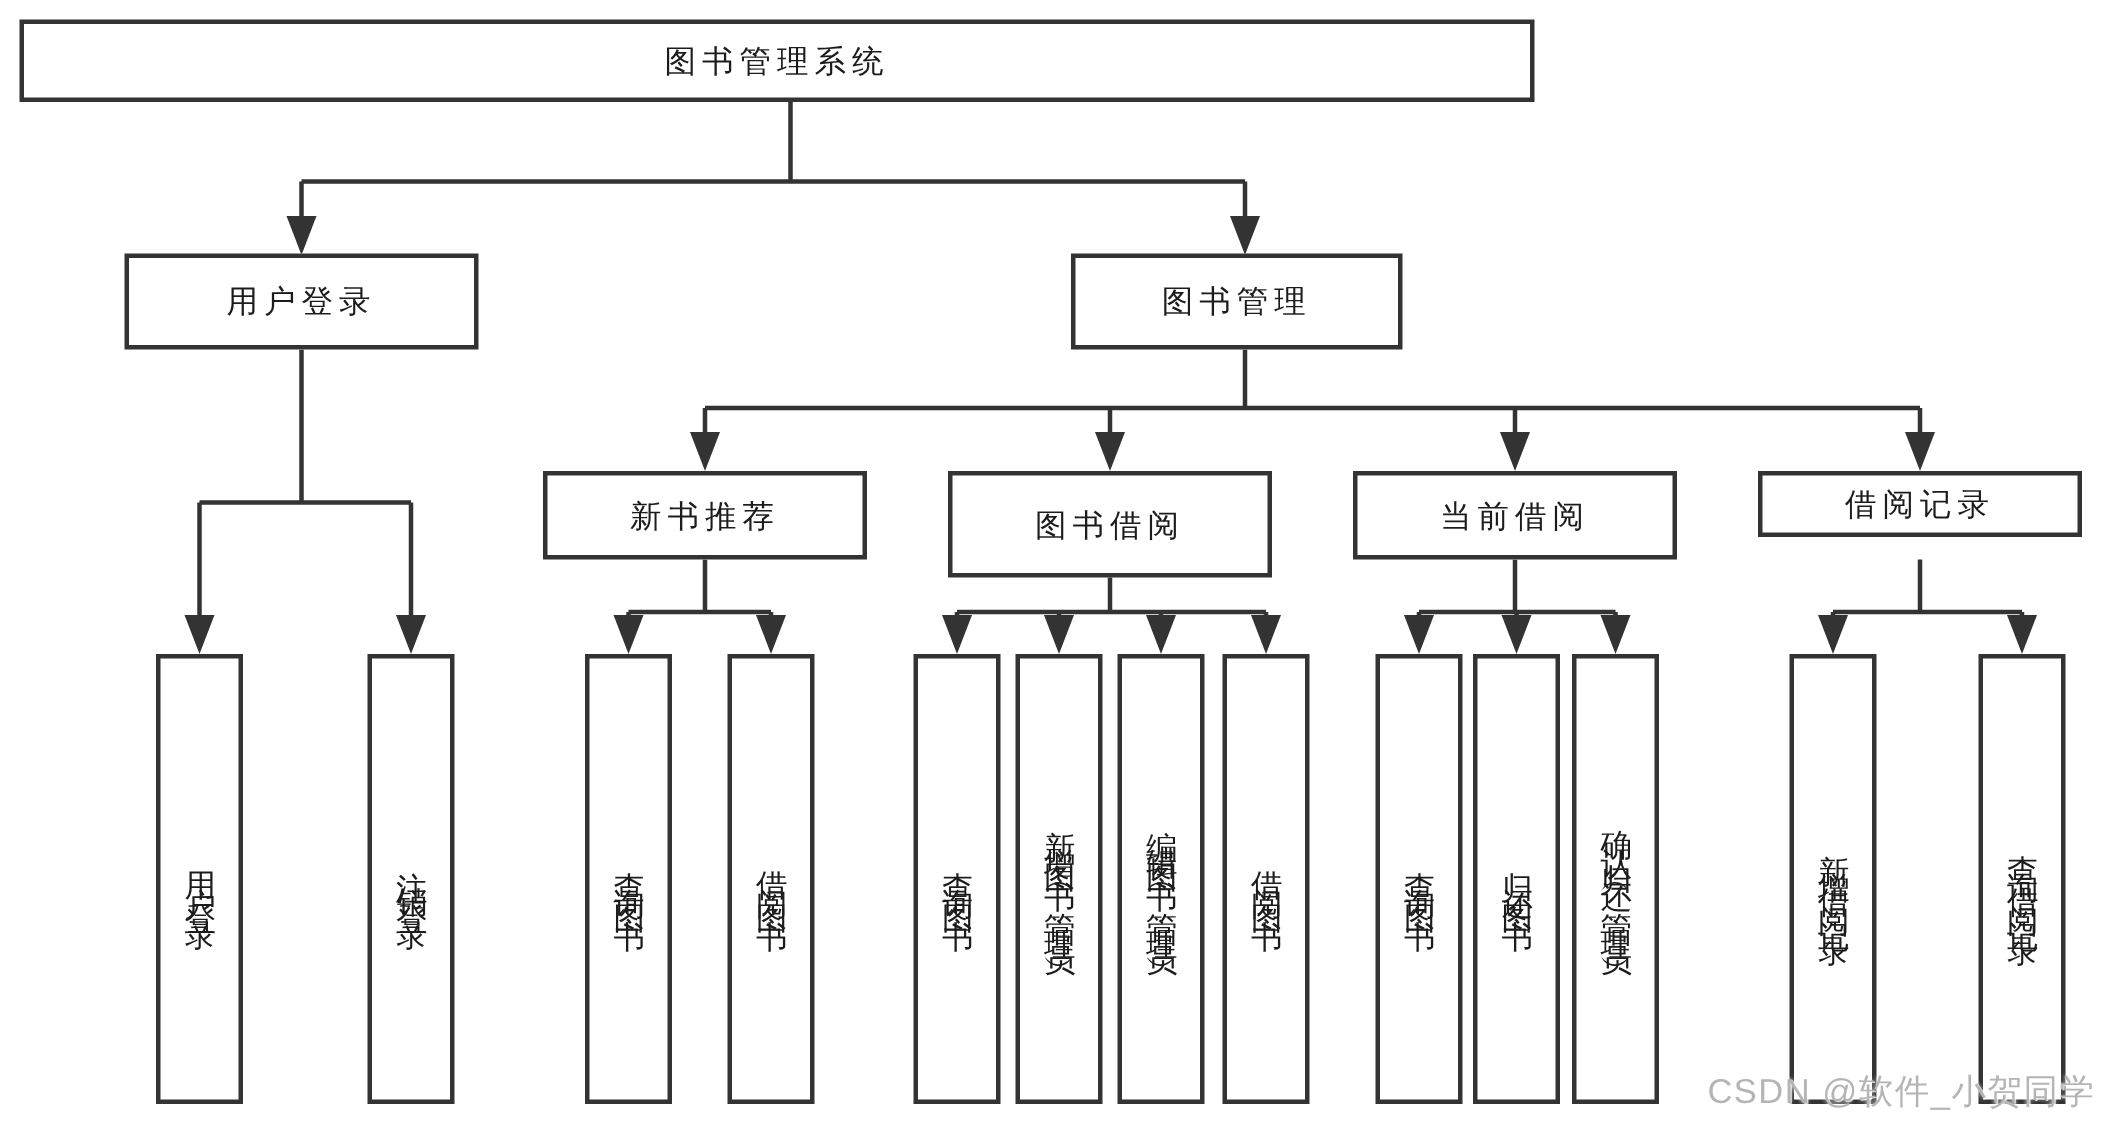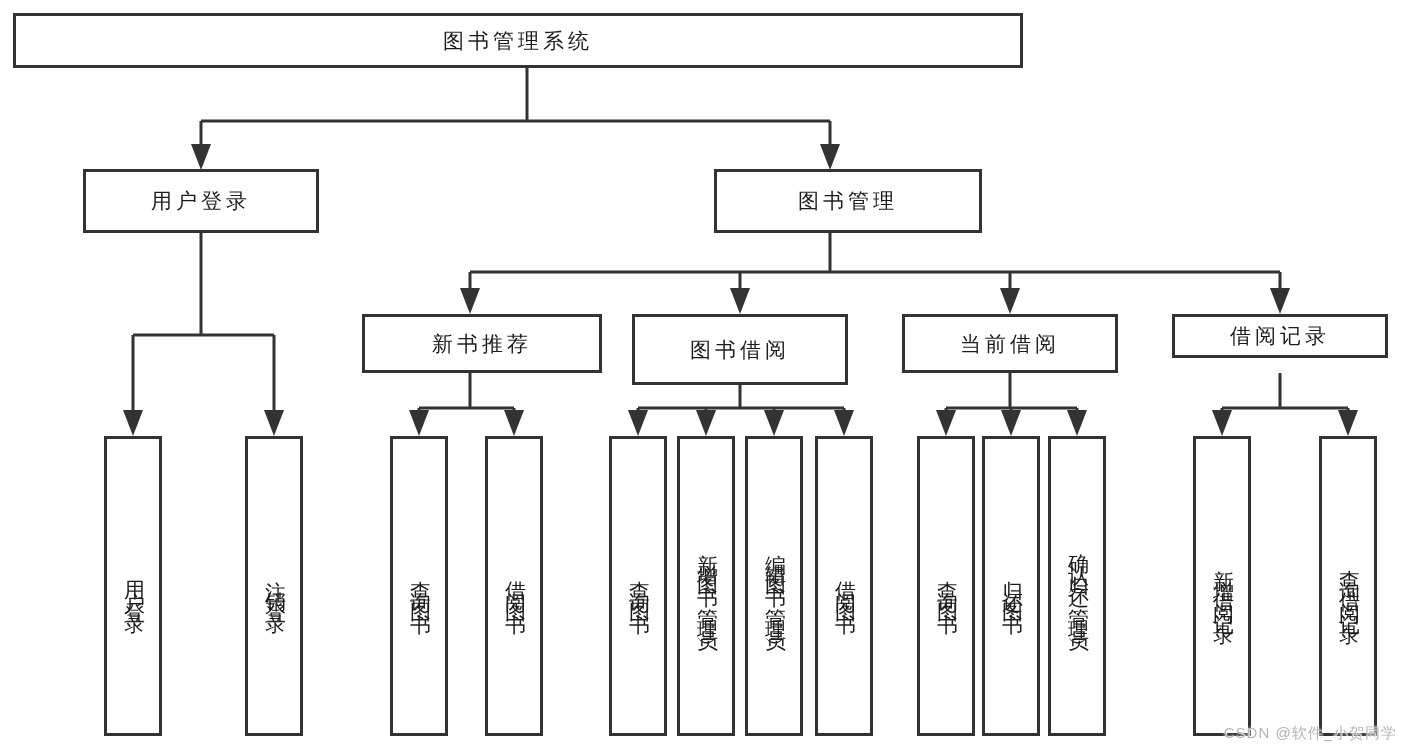--- a/index.html
+++ b/index.html
@@ -5,30 +5,30 @@
   html,body{margin:0;padding:0;background:#fff;}
   .canvas{
     position:relative;width:1405px;height:747px;background:#ffffff;overflow:hidden;
     font-family:"Liberation Sans","DejaVu Sans",sans-serif;
     font-size:21px;color:#1c1c1c;
   }
   .wires{position:absolute;left:0;top:0;width:1405px;height:747px;}
   .box{
     position:absolute;box-sizing:border-box;
     border:3px solid #333333;background:#ffffff;
-    display:flex;align-items:center;justify-content:center;font-family:Liberation Mono, monospace;
+    display:flex;align-items:center;justify-content:center;
   }
   .h .lbl{letter-spacing:4px;white-space:nowrap;}
   .v .lbl{
     writing-mode:vertical-rl;text-orientation:mixed;
     letter-spacing:11px;line-height:1;white-space:nowrap;
   }
   .watermark{
     position:absolute;right:8px;bottom:4px;z-index:5;
-    font-size:15px;letter-spacing:1px;color:#b5b5b5;
+    font-size:23px;letter-spacing:1px;color:#b5b5b5;
     text-shadow:0 0 3px #ffffff,1px 1px 0 rgba(255,255,255,.7);
   }
 </style>
 </head>
 <body>
 
 <div class="canvas">
 
   <svg class="wires" viewBox="0 0 1405 747" xmlns="http://www.w3.org/2000/svg" aria-hidden="true">
     <g stroke="#333333" stroke-width="3" fill="none">
@@ -63,25 +63,25 @@
     </g>
   </svg>
 
   <div class="box h" style="left:13px;top:13px;width:1010px;height:55px">
     <span class="lbl">图书管理系统</span>
   </div>
 
   <div class="box h" style="left:83px;top:169px;width:236px;height:64px">
     <span class="lbl">用户登录</span>
   </div>
-  <div class="box h" style="left:714px;top:169px;width:268px;height:64px">
+  <div class="box h" style="left:714px;top:169px;width:221px;height:64px">
     <span class="lbl">图书管理</span>
   </div>
 
-  <div class="box h" style="left:362px;top:314px;width:240px;height:59px">
+  <div class="box h" style="left:362px;top:314px;width:216px;height:59px">
     <span class="lbl">新书推荐</span>
   </div>
   <div class="box h" style="left:632px;top:314px;width:216px;height:71px">
     <span class="lbl">图书借阅</span>
   </div>
   <div class="box h" style="left:902px;top:314px;width:216px;height:59px">
     <span class="lbl">当前借阅</span>
   </div>
   <div class="box h" style="left:1172px;top:314px;width:216px;height:44px">
     <span class="lbl">借阅记录</span>

